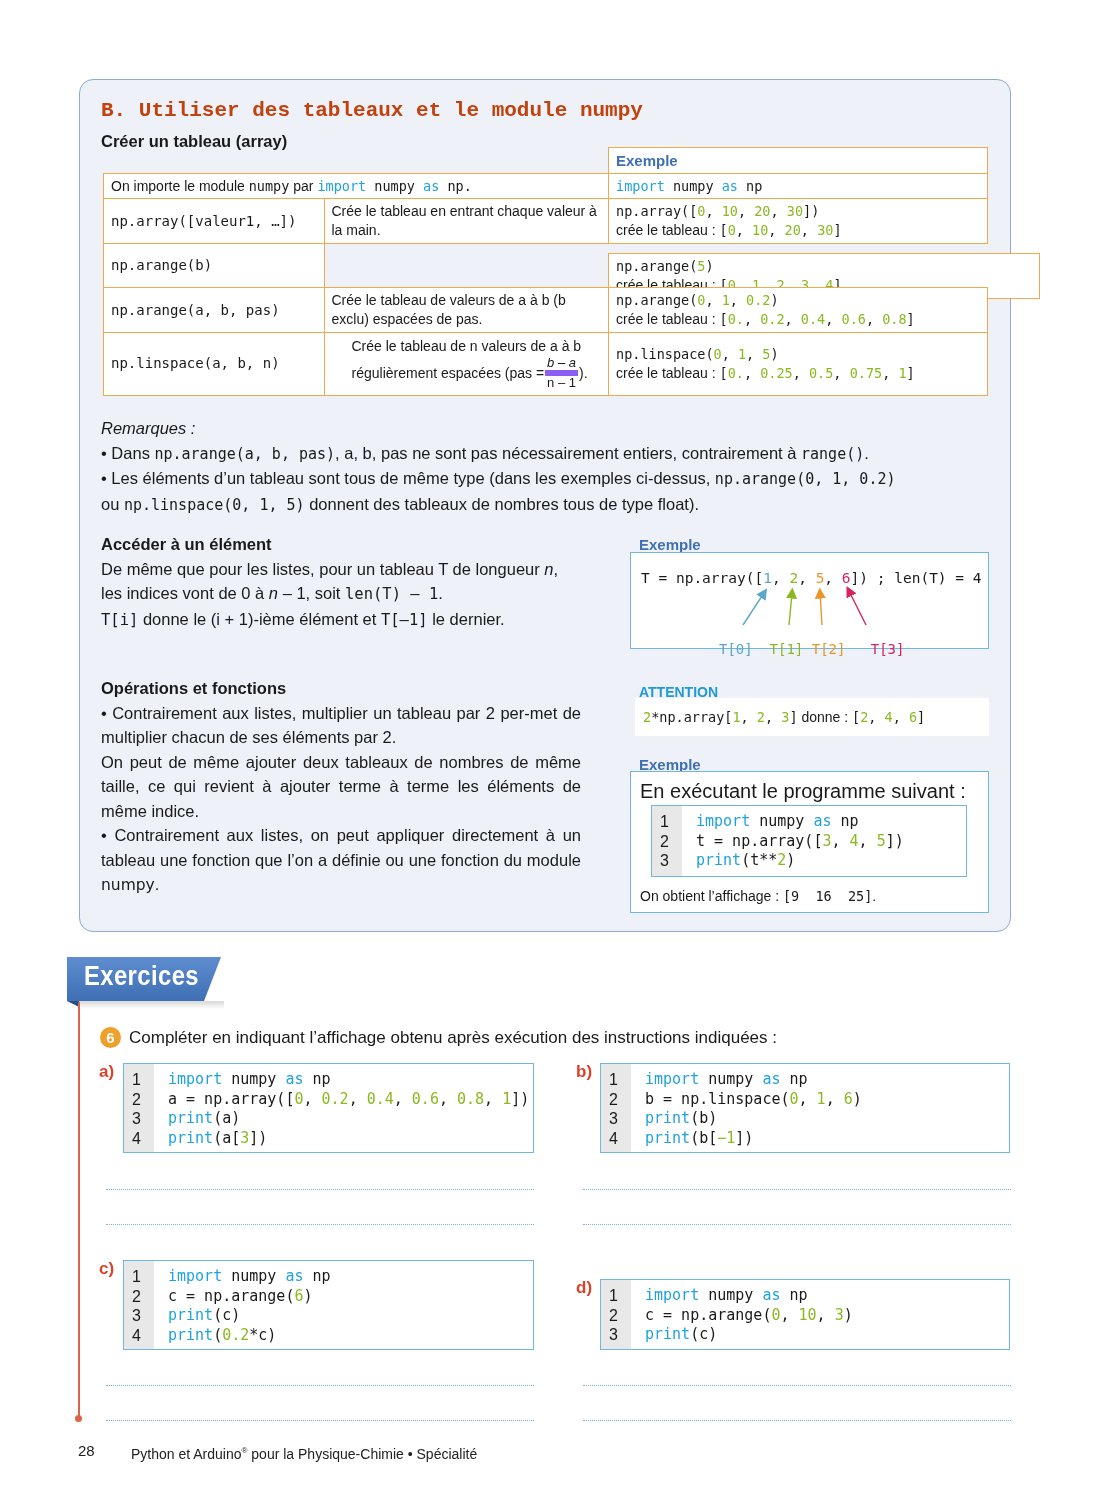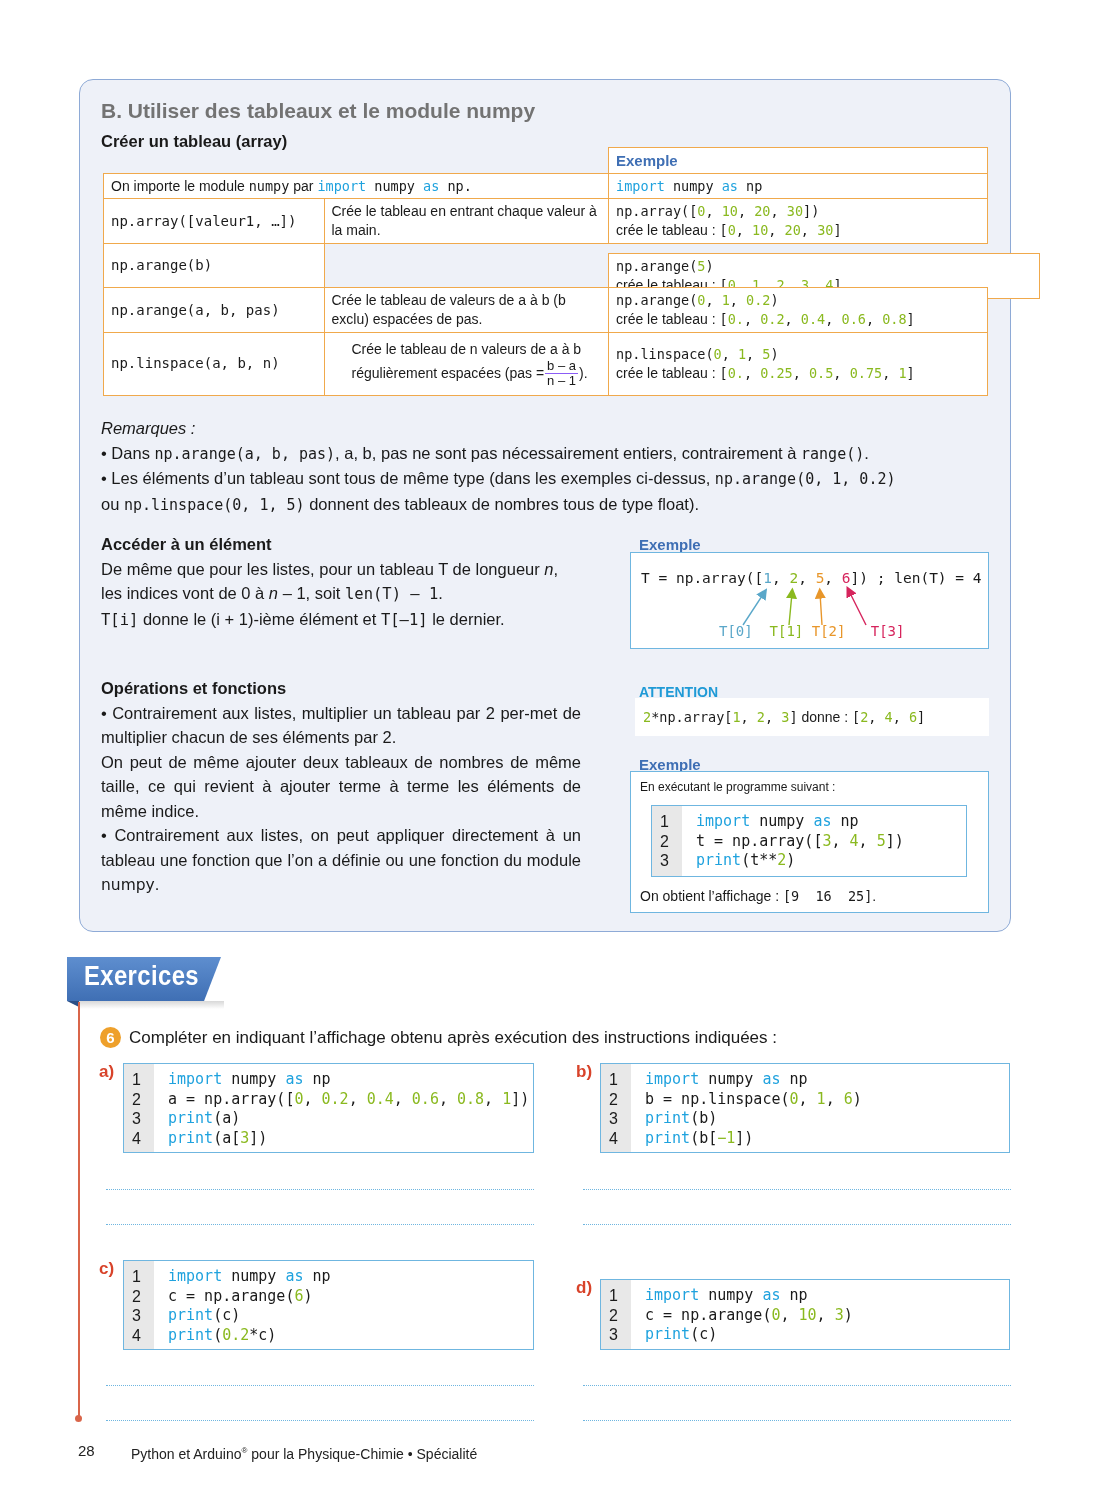--- a/index.html
+++ b/index.html
@@ -11,21 +11,21 @@
   .c-blue { color: #5aa7c9; }
   .c-green { color: #8ab91f; }
   .c-orange { color: #e8962a; }
   .c-red { color: #d6245c; }
 
   
   .panel {
     position: absolute; left: 79px; top: 79px; width: 932px; height: 853px;
     background: #eef1f8; border: 1.5px solid #8eaad6; border-radius: 14px;
   }
-  .panel-title { position: absolute; left: 21px; top: 19px; font-size: 21px; font-weight: bold; color: #737373; }
+  .panel-title { position: absolute; left: 21px; top: 19px; font-size: 21px; font-weight: bold; color: #c2410c; font-family: Liberation Mono, monospace; }
   .panel-sub { position: absolute; left: 21px; top: 52px; font-size: 16.5px; font-weight: bold; }
 
   
   .tbl { position: absolute; left: 23px; top: 67px; width: 885px; height: 252px; }
   .tbl .cell { position: absolute; border: 1.5px solid #f0a94c; background: #fff; font-size: 14px; line-height: 19px; display: flex; align-items: center; padding-left: 7px; }
   .tbl .cell .inner { display: block; }
   .ex-head { color: #3f6fb4; font-weight: bold; font-size: 15px; }
   .mono14 { font-family: "DejaVu Sans Mono", "Liberation Mono", monospace; font-size: 13.5px; }
 
   .remarks { position: absolute; left: 21px; top: 336px; width: 900px; font-size: 16.5px; line-height: 24.5px; }
@@ -128,21 +128,21 @@
 
     <div class="cell mono14" style="left:0;top:184.5px;width:222px;height:64px;">
         <span>np.linspace(a, b, n)</span>
       </div>
     <div class="cell" style="left:220.5px;top:184.5px;width:286.5px;height:64px;padding-left:27px;">
       <span class="inner">
         <span>Crée le tableau de n valeurs de a à b</span><br>
         <span style="display:inline-flex;align-items:center;">
           <span>régulièrement espacées (pas =</span>
           <span style="display:inline-flex;flex-direction:column;align-items:center;font-size:13px;line-height:14px;margin:0 1px;">
-            <span style="border-bottom:1px solid #8b5cf6;padding:0 2px;">b – a</span>
+            <span style="border-bottom:6px solid #8b5cf6;padding:0 2px;font-style:italic;">b – a</span>
             <span>n – 1</span>
           </span>
           <span>).</span>
         </span>
       </span>
     </div>
     <div class="cell" style="left:505px;top:184.5px;width:380px;height:64px;">
       <span class="inner">
         <span class="mono14"><span>np.linspace(</span><span class="num">0</span>, <span class="num">1</span>, <span class="num">5</span><span>)</span></span><br>
         <span>crée le tableau : </span><span class="mono14">[<span class="num">0.</span>, <span class="num">0.25</span>, <span class="num">0.5</span>, <span class="num">0.75</span>, <span class="num">1</span>]</span>
@@ -179,21 +179,21 @@
           </marker>
         <marker id="ar" markerWidth="8" markerHeight="8" refX="4" refY="4" orient="auto">
             <path d="M0,0 L8,4 L0,8 z" fill="#d6245c"></path>
           </marker>
       </defs>
       <line x1="112" y1="72" x2="133" y2="40" stroke="#5aa7c9" stroke-width="1.4" marker-end="url(#ab)"></line>
       <line x1="158" y1="72" x2="161" y2="40" stroke="#8ab91f" stroke-width="1.4" marker-end="url(#ag)"></line>
       <line x1="191" y1="72" x2="189" y2="40" stroke="#e8962a" stroke-width="1.4" marker-end="url(#ao)"></line>
       <line x1="235" y1="72" x2="218" y2="38" stroke="#d6245c" stroke-width="1.4" marker-end="url(#ar)"></line>
     </svg>
-    <div class="mono" style="position:absolute;left:88px;top:70px;font-size:14px;">
+    <div class="mono" style="position:absolute;left:88px;top:88px;font-size:14px;">
       <span class="c-blue">T[0]</span>&nbsp;
       <span class="c-green">T[1]</span>
       <span class="c-orange">T[2]</span>&nbsp;&nbsp;
       <span class="c-red">T[3]</span>
     </div>
   </div>
 
   <div class="ops">
     <h3>Opérations et fonctions</h3>
     <div>• Contrairement aux listes, multiplier un tableau par 2 per-met de multiplier chacun de ses éléments par 2.</div>
@@ -201,21 +201,21 @@
     <div><span>• Contrairement aux listes, on peut appliquer directement à un tableau une fonction que l’on a définie ou une fonction du module </span><span style="font-family:'DejaVu Sans', sans-serif;font-size:15.5px;">numpy</span><span>.</span></div>
   </div>
 
   <div class="attn-label" style="left:559px;top:604px;">ATTENTION</div>
   <div class="attn-box" style="left:555px;top:618px;width:354px;height:38px;">
     <span class="mono" style="font-size:13.5px;"><span class="num">2</span><span>*np.array[</span><span class="num">1</span>, <span class="num">2</span>, <span class="num">3</span><span>]</span></span><span> donne : </span><span class="mono" style="font-size:13.5px;"><span>[</span><span class="num">2</span>, <span class="num">4</span>, <span class="num">6</span><span>]</span></span>
   </div>
 
   <div class="ex-label" style="left:559px;top:676px;">Exemple</div>
   <div class="ex-box" style="left:550px;top:691px;width:359px;height:142px;">
-    <div style="position:absolute;left:9px;top:8px;font-size:12px;">En exécutant le programme suivant :</div>
+    <div style="position:absolute;left:9px;top:8px;font-size:20px;">En exécutant le programme suivant :</div>
     <div class="code-box" style="left:20px;top:33px;width:316px;height:72px;">
       <div class="gutter">
           <div>1</div>
           <div>2</div>
           <div>3</div>
         </div>
       <div class="code"><span class="kw">import</span> numpy <span class="kw">as</span> np
 t = np.array([<span class="num">3</span>, <span class="num">4</span>, <span class="num">5</span>])
 <span class="kw">print</span>(t**<span class="num">2</span>)</div>
     </div>

